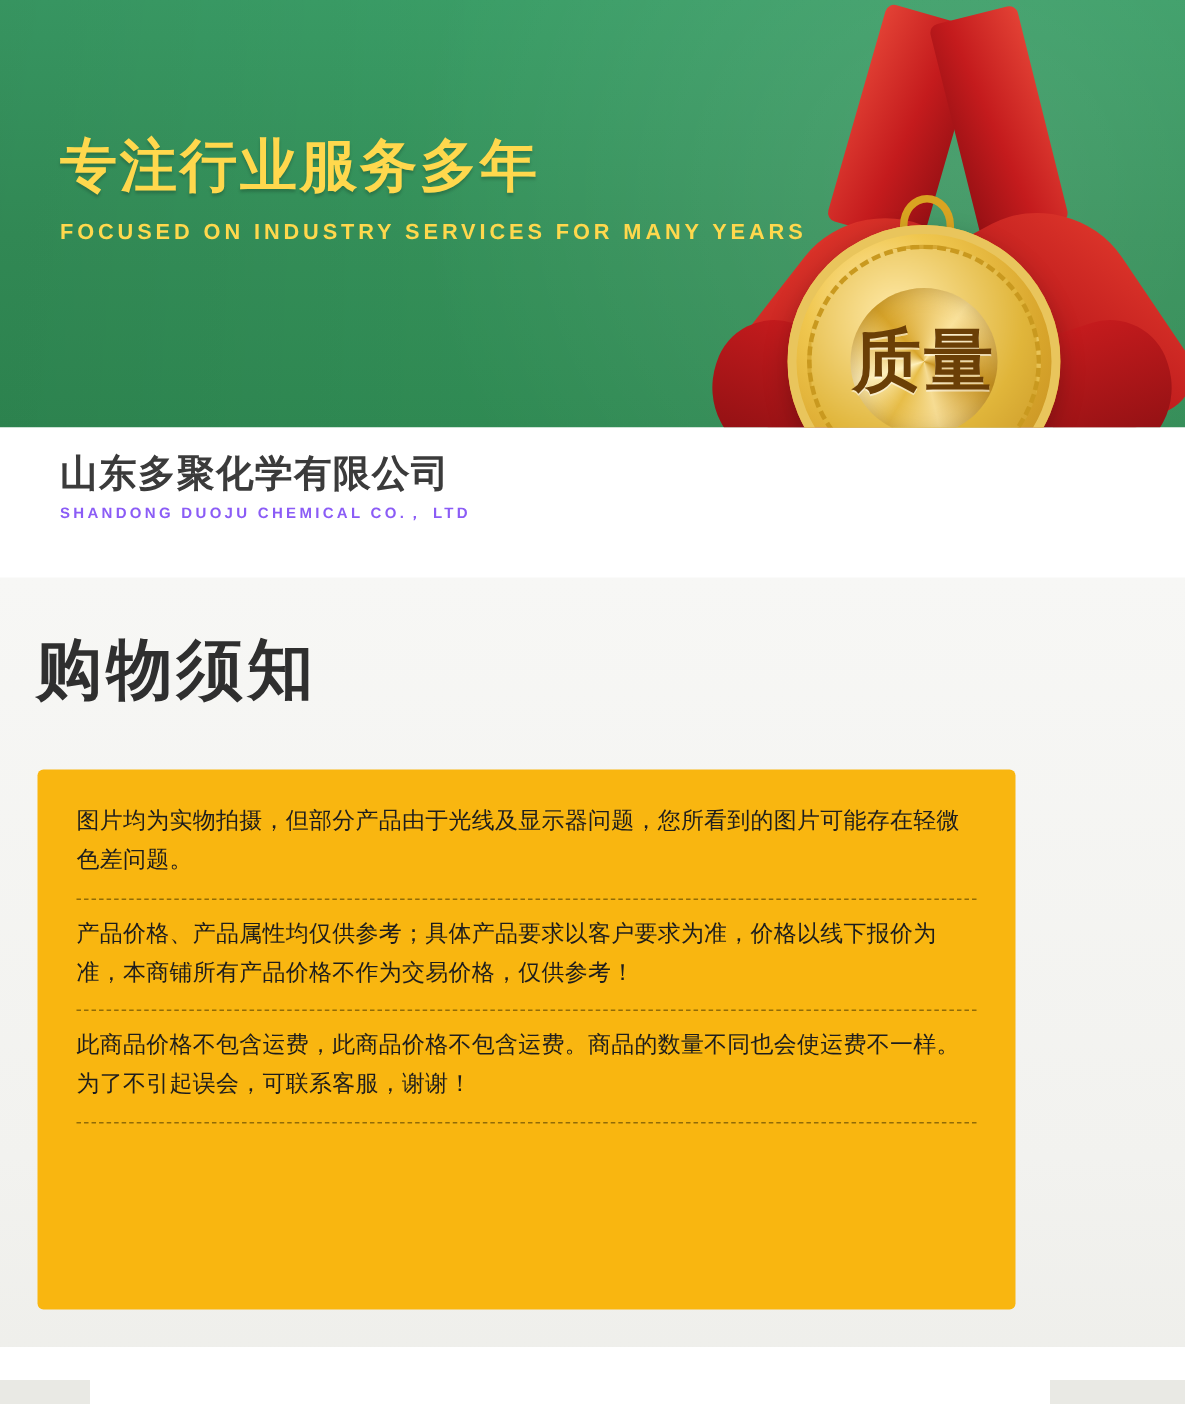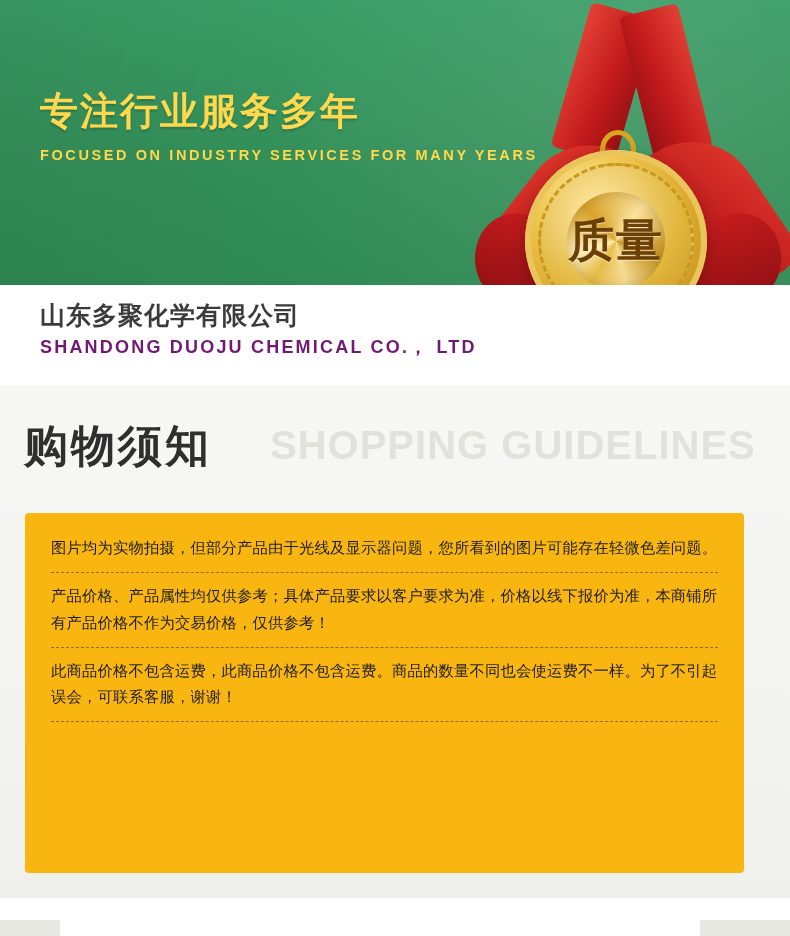--- a/index.html
+++ b/index.html
@@ -192,22 +192,22 @@
     top: 14px;
     font-size: 25px;
     font-weight: bold;
     color: #3b3b3b;
     letter-spacing: 1px;
   }
   .company-en {
     position: absolute;
     left: 40px;
     top: 50px;
-    font-size: 18px;
-    color: #701a75;
+    font-size: 10px;
+    color: #8b5cf6;
     letter-spacing: 2.2px;
     font-weight: bold;
   }
 
   
   .main {
     position: relative;
     width: 790px;
     height: 551px;
     background: linear-gradient(180deg, #f7f7f5 0%, #f2f2ef 70%, #eeeeea 100%);
@@ -235,21 +235,21 @@
     color: #e2e2dd;
     letter-spacing: 1px;
     white-space: nowrap;
     z-index: 2;
   }
 
   .notice-card {
     position: absolute;
     left: 25px;
     top: 128px;
-    width: 719px;
+    width: 652px;
     height: 360px;
     background: #f9b610;
     border-radius: 4px;
     padding: 22px 26px;
     box-sizing: border-box;
   }
   .notice-item {
     font-size: 15.3px;
     line-height: 1.72;
     color: #1d1d1d;
@@ -307,21 +307,20 @@
     </div>
   </div>
 
   <div class="company-strip">
     <div class="company-cn">山东多聚化学有限公司</div>
     <div class="company-en">SHANDONG DUOJU CHEMICAL CO.， LTD</div>
   </div>
 
   <div class="main">
     <div class="heading-row">
-      <div class="heading-en">SHOPPING GUIDELINES</div>
       <div class="heading-cn">购物须知</div>
     </div>
 
     <div class="notice-card">
       <div class="notice-item">图片均为实物拍摄，但部分产品由于光线及显示器问题，您所看到的图片可能存在轻微色差问题。</div>
       <hr class="divider">
       <div class="notice-item">产品价格、产品属性均仅供参考；具体产品要求以客户要求为准，价格以线下报价为准，本商铺所有产品价格不作为交易价格，仅供参考！</div>
       <hr class="divider">
       <div class="notice-item">此商品价格不包含运费，此商品价格不包含运费。商品的数量不同也会使运费不一样。为了不引起误会，可联系客服，谢谢！</div>
       <hr class="divider">

